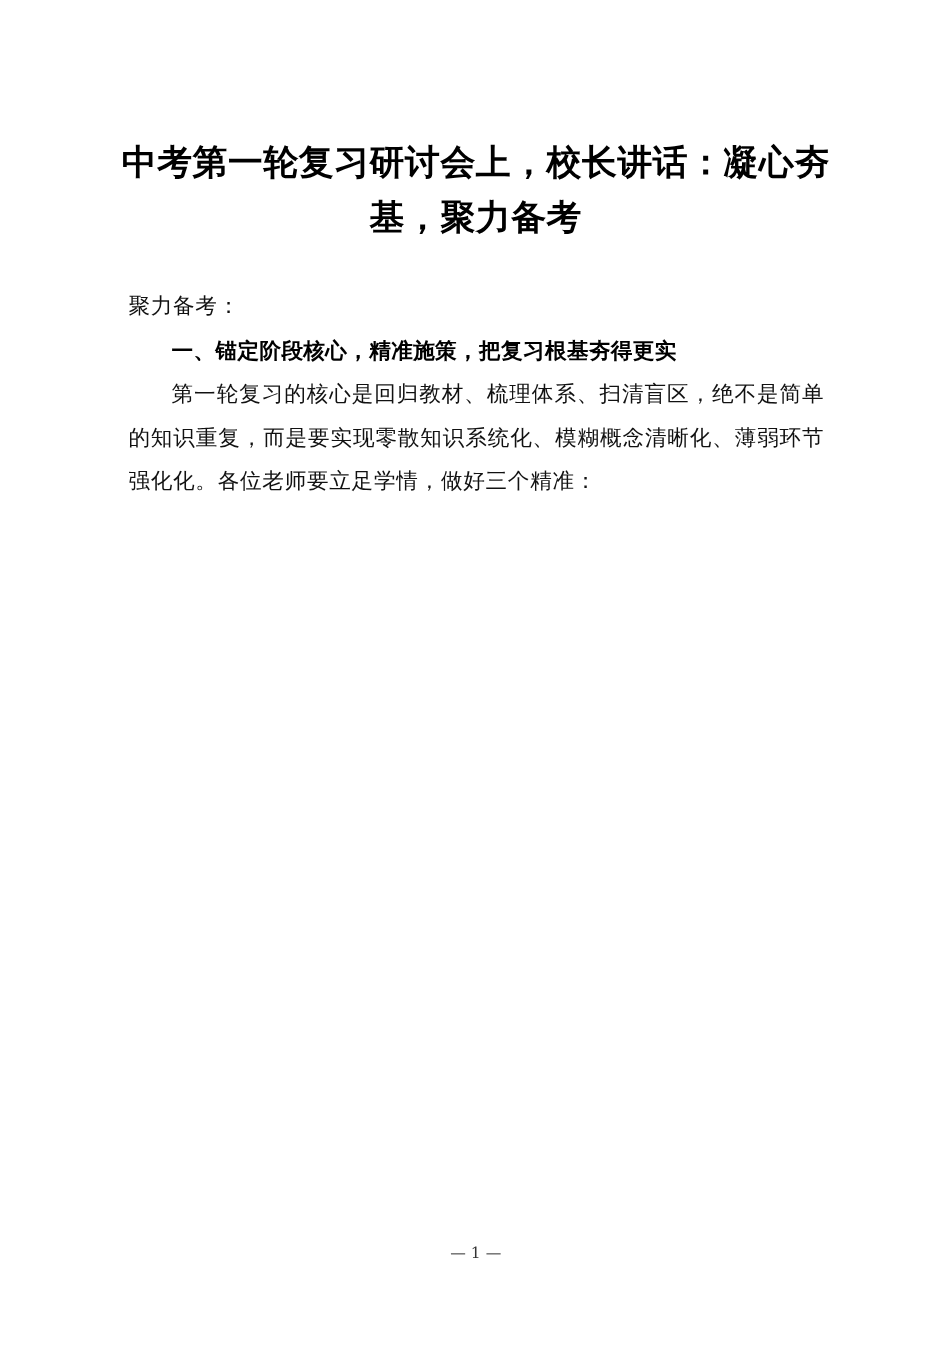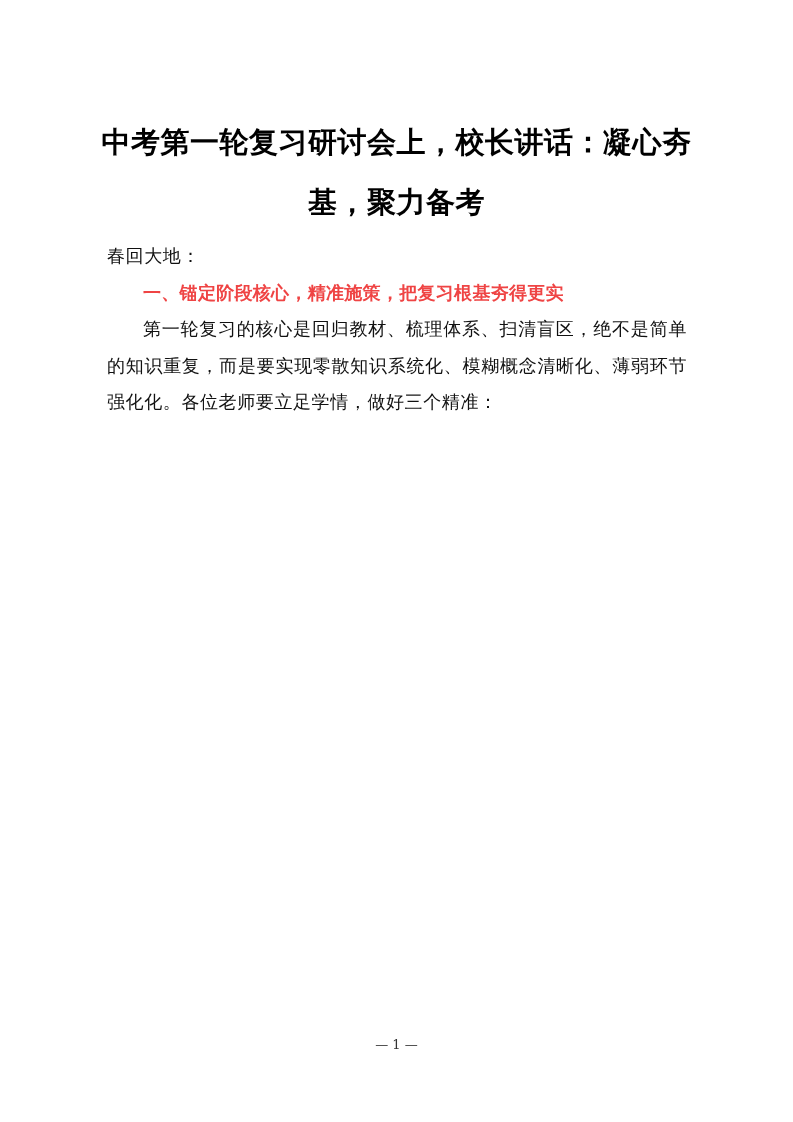--- a/index.html
+++ b/index.html
@@ -4,49 +4,49 @@
 <style>
   html, body { margin: 0; padding: 0; background: #ffffff; }
   body { width: 793px; height: 1122px; position: relative; overflow: hidden; }
   .page {
     position: absolute; left: 0; top: 0; width: 793px; height: 1122px; background: #fff;
   }
   .title {
     position: absolute; left: 100px; top: 112px; width: 593px;
     text-align: center;
     font-family: "DejaVu Sans", "Liberation Sans", sans-serif;
-    font-weight: bold; font-size: 29px; line-height: 60px; color: #000;
+    font-weight: bold; font-size: 29px; line-height: 46px; color: #000;
     letter-spacing: 0.5px;
   }
   .body {
     position: absolute; left: 107px; top: 238px; width: 580px;
     font-family: "DejaVu Serif", "Liberation Serif", serif;
     font-size: 18px; line-height: 36.5px; color: #111;
     text-align: justify; text-justify: inter-character;
     letter-spacing: 0.6px;
   }
   .body p { margin: 0; }
   .indent { text-indent: 36px; }
   .heading {
     font-family: "DejaVu Sans", "Liberation Sans", sans-serif;
-    font-weight: bold; text-indent: 36px; color: #ef4444; letter-spacing: 0.3px;
+    font-weight: bold; text-indent: 36px; color: #000000; letter-spacing: 0.3px;
   }
   .footer {
     position: absolute; left: 0; width: 793px; top: 1037px;
     text-align: center;
     font-family: "DejaVu Serif", "Liberation Serif", serif;
     font-size: 13px; color: #333;
   }
 </style>
 </head>
 <body>
 
 <div class="page">
   <div class="title">中考第一轮复习研讨会上，校长讲话：凝心夯基，聚力备考</div>
 
   <div class="body">
-    <p>春回大地：</p>
+    <p>聚力备考：</p>
     <p class="heading">一、锚定阶段核心，精准施策，把复习根基夯得更实</p>
     <p class="indent">第一轮复习的核心是回归教材、梳理体系、扫清盲区，绝不是简单的知识重复，而是要实现零散知识系统化、模糊概念清晰化、薄弱环节强化化。各位老师要立足学情，做好三个精准：</p>
   </div>
 
   <div class="footer">— 1 —</div>
 </div>
 
 </body></html>

